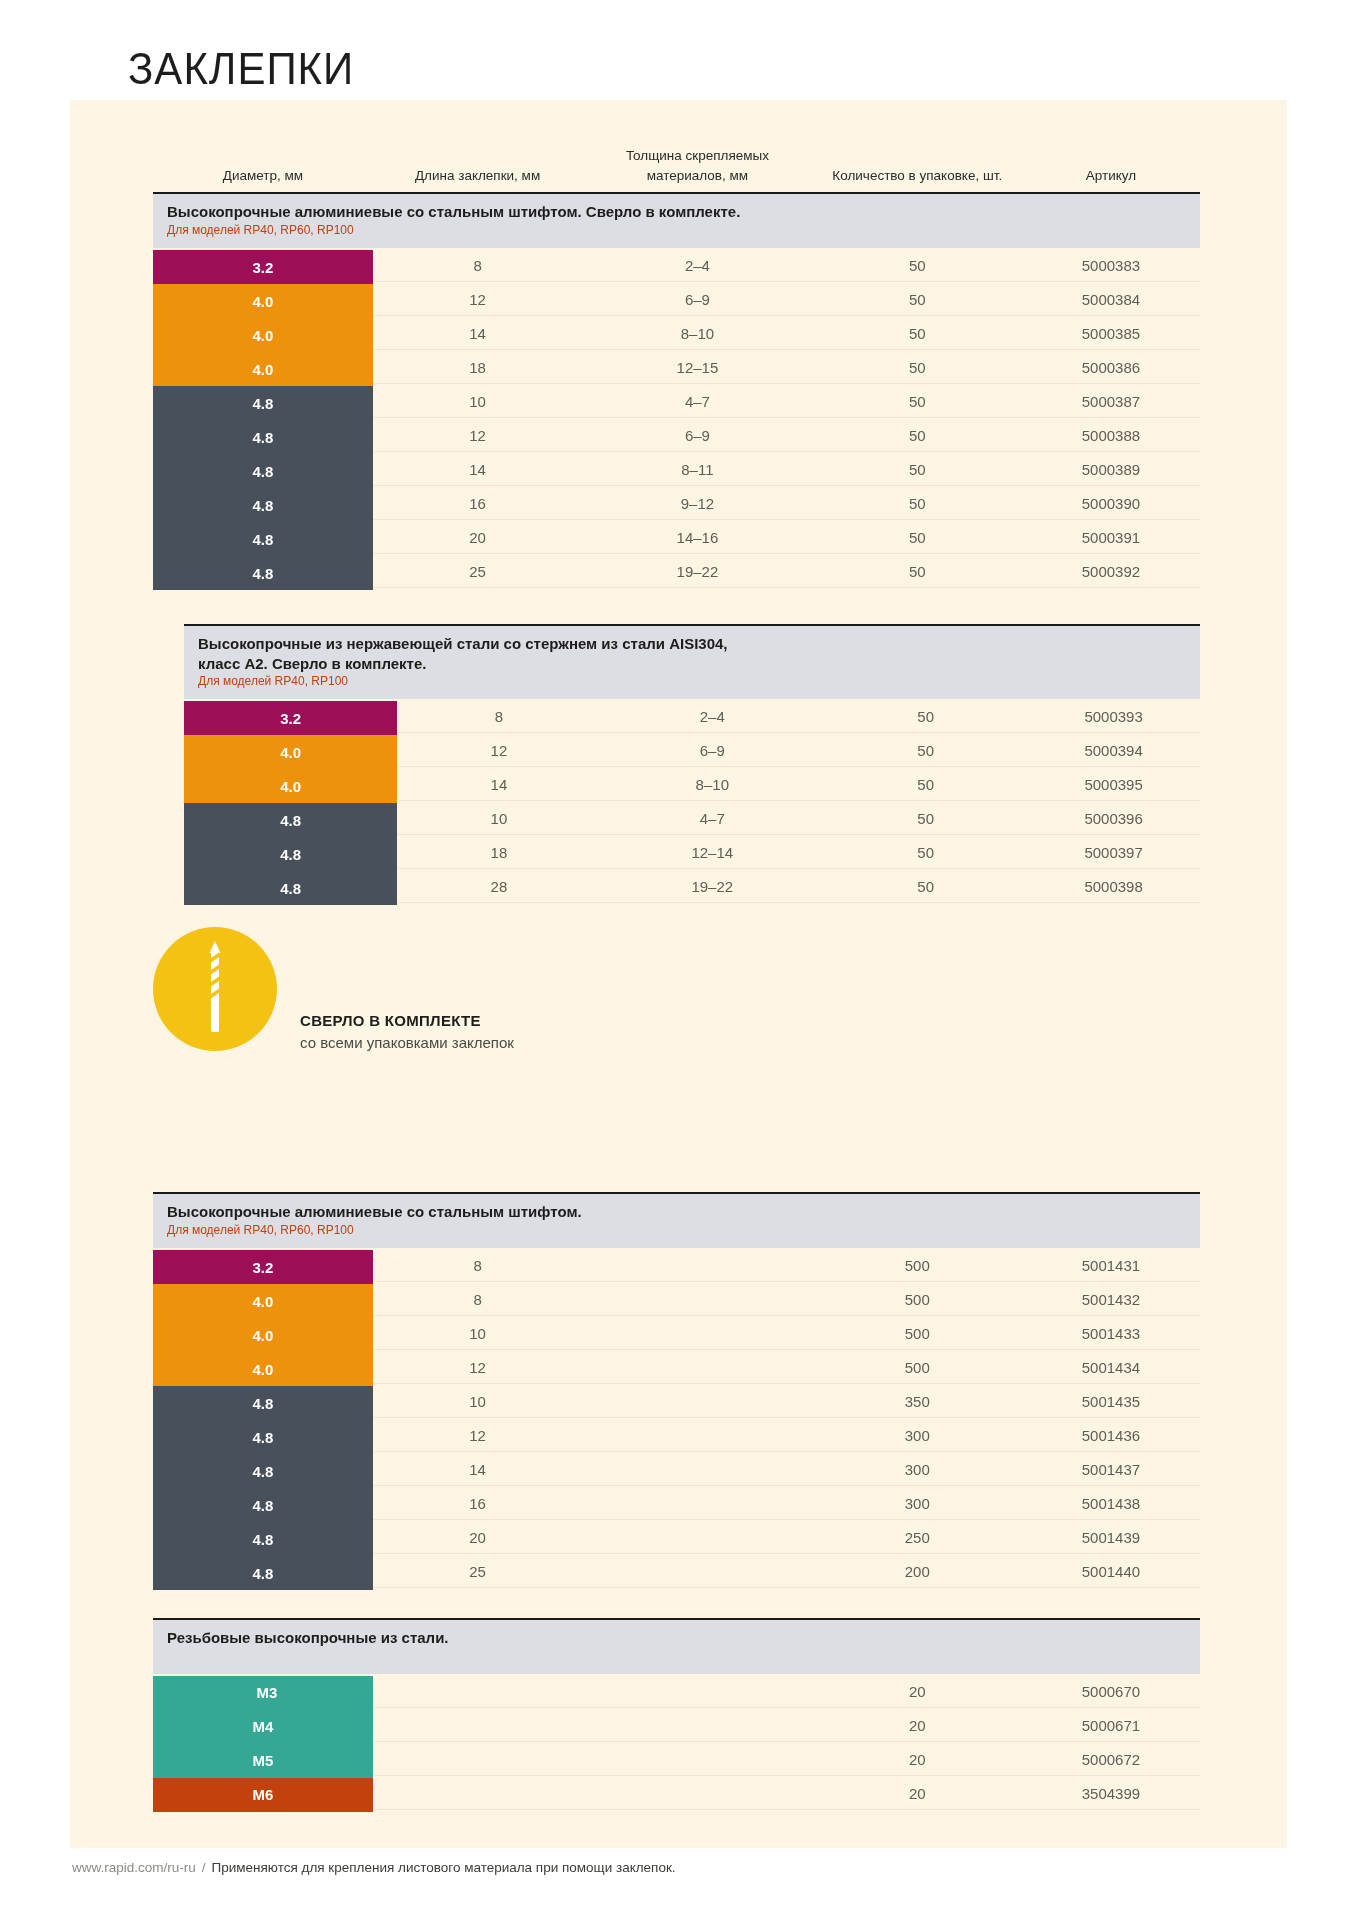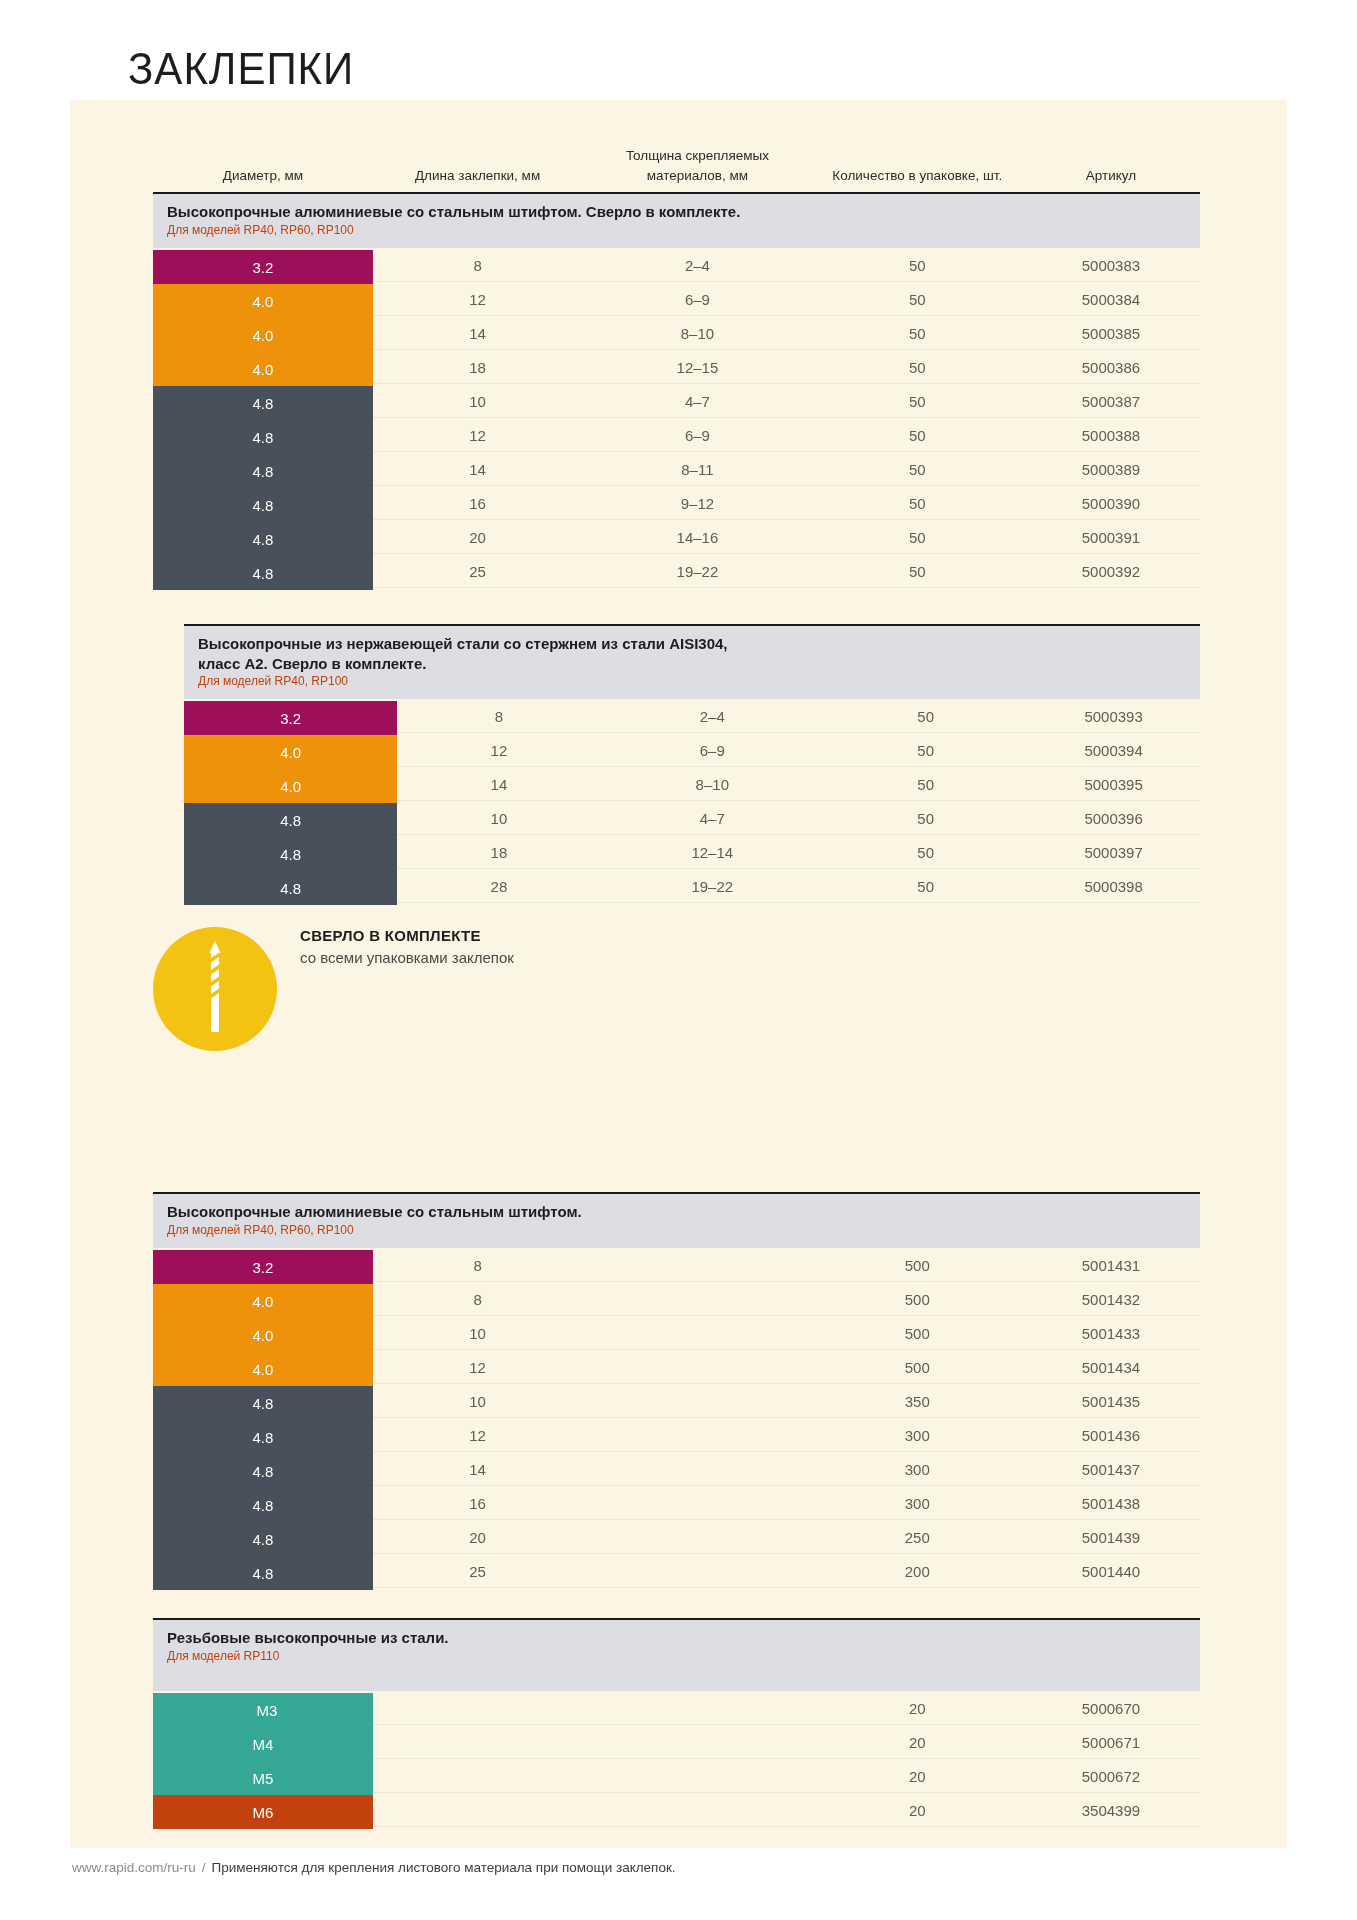--- a/index.html
+++ b/index.html
@@ -38,33 +38,33 @@
     font-size:15px;font-weight:bold;color:#1d1d1b;
     white-space:pre-line;line-height:1.3;
   }
   .sec-models{font-size:12px;color:#c2410c;line-height:1.45;}
   .trow{
     display:grid;grid-template-columns:21% 20% 22% 20% 17%;
     height:32px;margin-top:2px;background:#fcf5e3;
     border-bottom:1px solid #eee7d4;box-sizing:border-box;
   }
   .trow .badge{
-    color:#ffffff;font-weight:normal;font-size:15px;
+    color:#ffffff;font-weight:bold;font-size:15px;
     display:flex;align-items:center;justify-content:center;
     margin-bottom:-3px; 
   }
   .trow .cell{
     display:flex;align-items:center;justify-content:center;
     font-size:15px;color:#5f5d56;
   }
   .gap-s2{margin-top:36px;margin-left:31px;}
   .gap-s3{margin-top:141px;}
   .gap-s4{margin-top:30px;}
   
-  .drill-note{margin-top:24px;display:flex;align-items:flex-start;}
+  .drill-note{margin-top:24px;display:flex;align-items:flex-end;}
   .drill-circle{width:124px;height:124px;flex:0 0 124px;}
   .drill-texts{margin-left:23px;}
   .drill-title{font-size:15px;font-weight:bold;color:#1d1d1b;letter-spacing:.3px;}
   .drill-sub{font-size:15px;color:#4a4a45;margin-top:5px;}
   
   .footer{
     position:absolute;left:72px;top:1860px;font-size:13.5px;color:#3c3c38;
   }
   .footer .url{color:#8b8b86;}
   .footer .sep{color:#8b8b86;padding:0 6px;}
@@ -309,21 +309,20 @@
     <div class="cell">25</div>
     <div class="cell"></div>
     <div class="cell">200</div>
     <div class="cell">5001440</div>
   </div>
           </div>
   </div>
         <div class="section gap-s4">
     <div class="sec-header tall">
       <div class="sec-title">Резьбовые высокопрочные из стали.</div>
-      <div class="sec-models">Для моделей RP110</div>
     </div>
     <div class="rows-host">
             <div class="trow">
     <div class="badge" style="background: rgb(53, 167, 149); padding-left: 8px;">M3</div>
     <div class="cell"></div>
     <div class="cell"></div>
     <div class="cell">20</div>
     <div class="cell">5000670</div>
   </div>
             <div class="trow">

